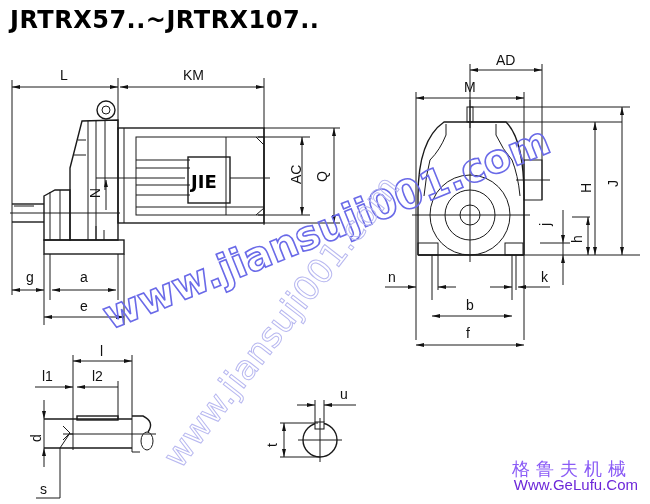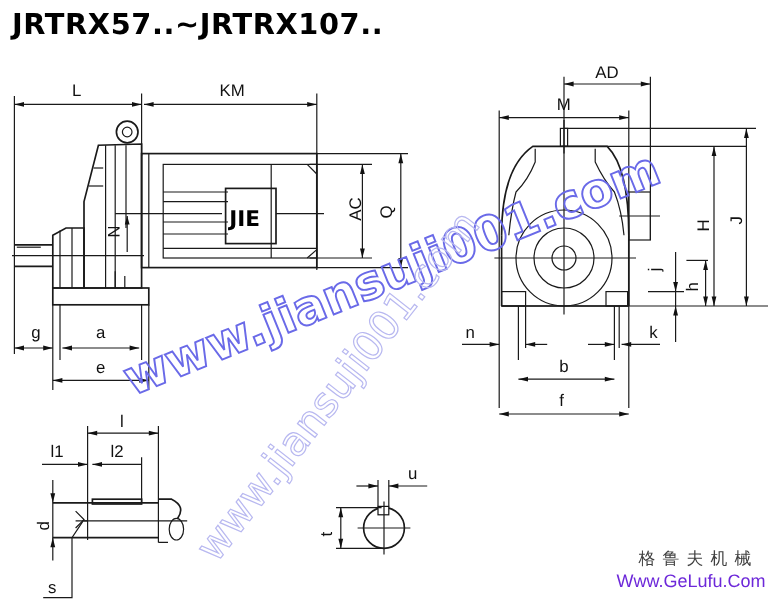--- a/index.html
+++ b/index.html
@@ -4,21 +4,21 @@
   <style>
     html, body { margin: 0; padding: 0; background: #ffffff; }
     body { width: 650px; height: 504px; overflow: hidden; position: relative; font-family: "Liberation Sans", sans-serif; }
     .title { position: absolute; left: 10px; top: 6px; font-family: "DejaVu Sans", sans-serif; font-weight: bold; font-size: 24px; letter-spacing: 0.5px; color: #000; text-align: center; }
     svg { position: absolute; left: 0; top: 0; }
     .ln { stroke: #1a1a1a; stroke-width: 1; fill: none; }
     .thk { stroke: #1a1a1a; stroke-width: 1.4; fill: none; }
     .lbl { font-family: "Liberation Sans", sans-serif; font-size: 14px; fill: #111; }
     .wm1 { font-family: "DejaVu Sans", sans-serif; font-weight: bold; font-size: 40px; fill: none; stroke: #6a6ae8; stroke-width: 1.6; }
     .wm2 { font-family: "DejaVu Sans", sans-serif; font-size: 34px; fill: none; stroke: #b8b8f0; stroke-width: 1; }
-    .brand-cn { position: absolute; right: 18px; top: 457px; font-family: "DejaVu Serif", serif; font-size: 14px; letter-spacing: 6px; color: #404040; }
+    .brand-cn { position: absolute; right: 18px; top: 457px; font-family: "DejaVu Serif", serif; font-size: 18px; letter-spacing: 6px; color: #8b5cf6; }
     .brand-url { position: absolute; right: 12px; top: 476px; font-family: "Liberation Sans", sans-serif; font-size: 15px; color: #6d28d9; }
   </style>
 </head>
 <body>
 
 <div class="title">JRTRX57..~JRTRX107..</div>
 
 <svg width="650" height="504" viewBox="0 0 650 504">
 
   <g>

